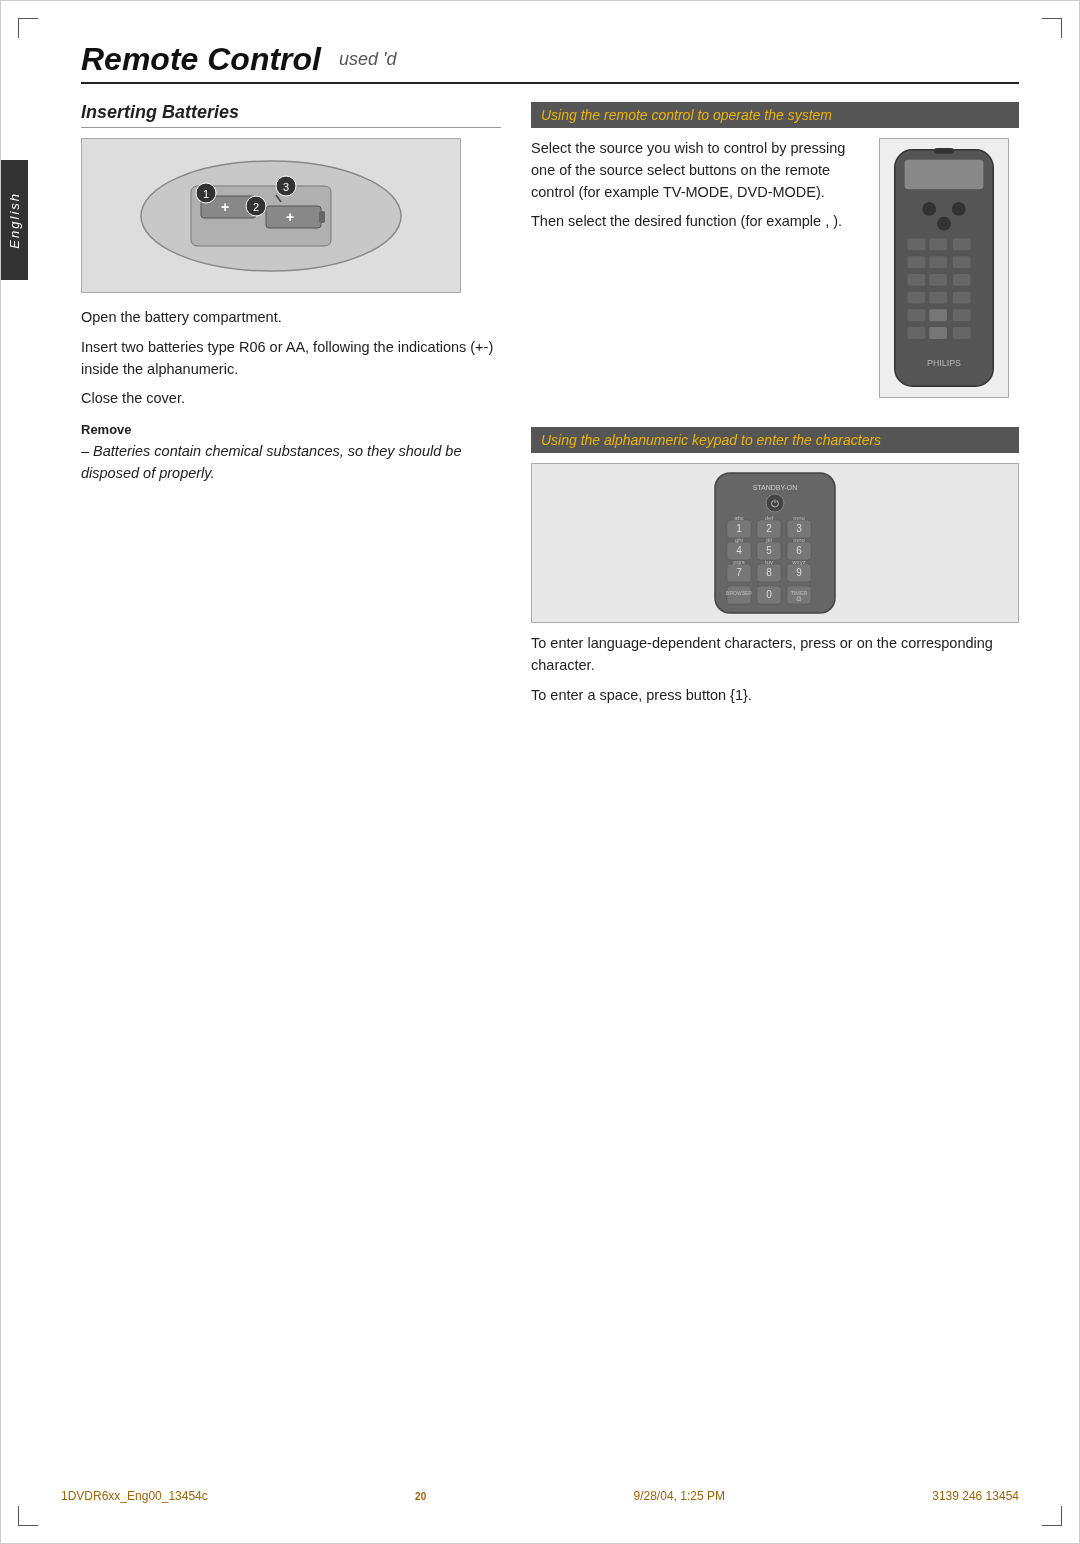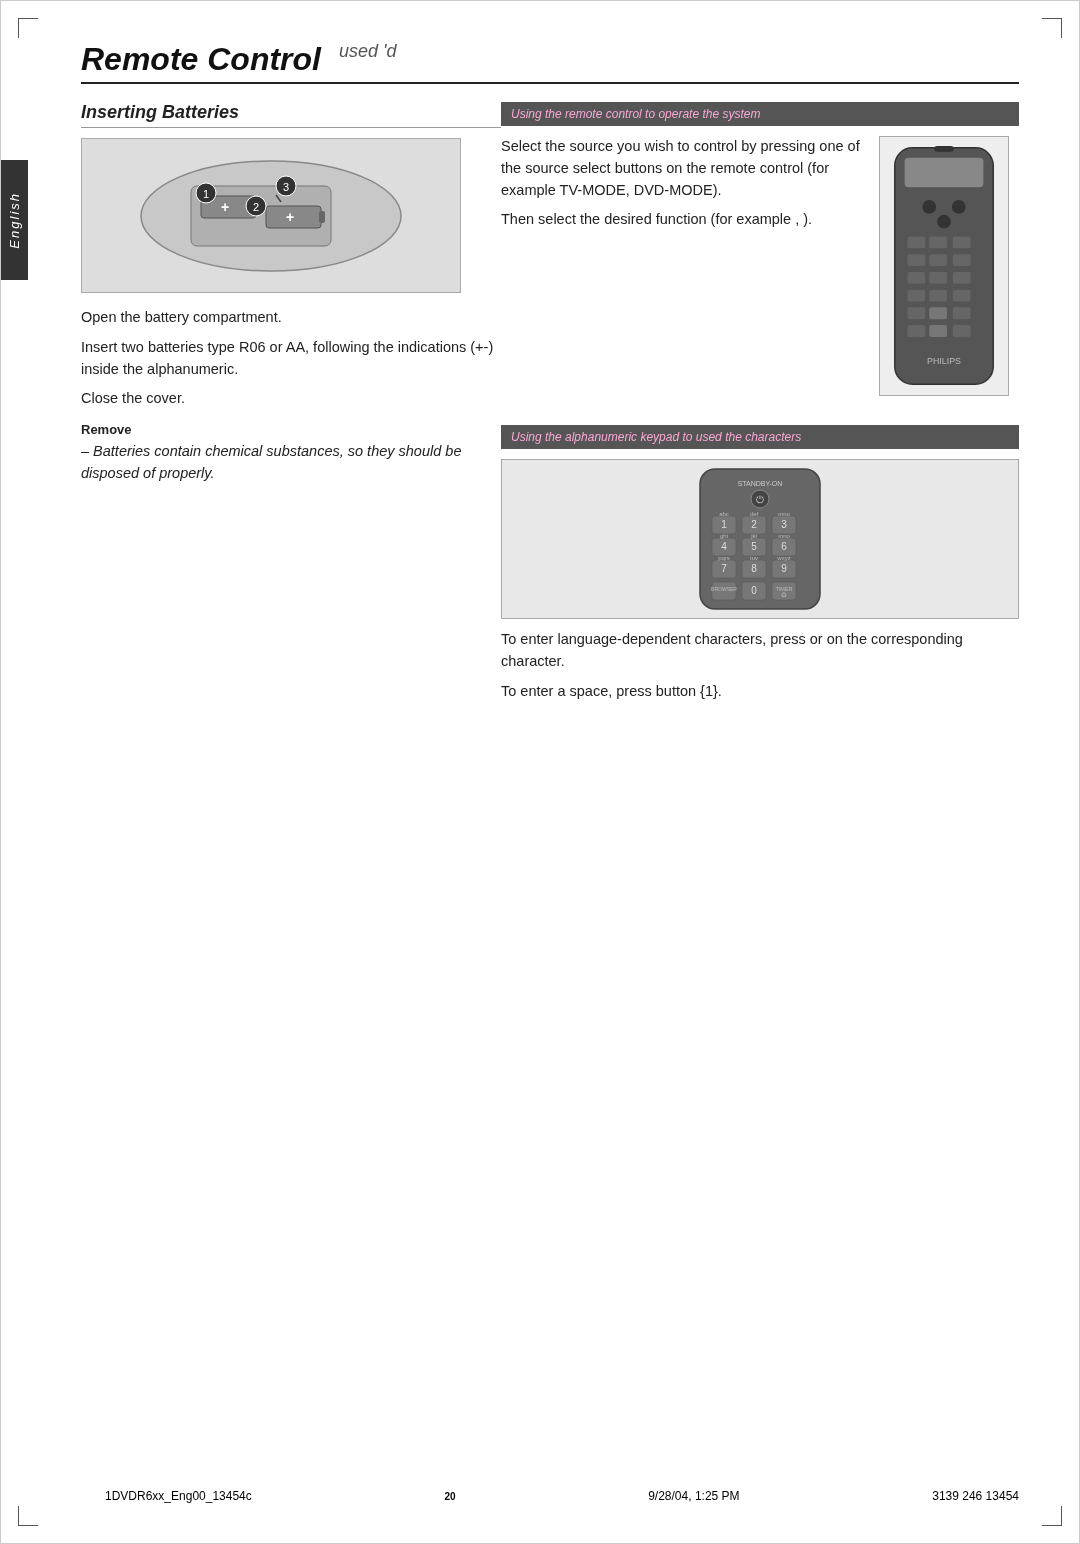--- a/index.html
+++ b/index.html
@@ -45,60 +45,61 @@
       font-size: 13px;
       writing-mode: vertical-rl;
       transform: rotate(180deg);
       font-style: italic;
       letter-spacing: 2px;
     }
 
     
     .title-area {
       display: flex;
-      align-items: flex-start;
+      align-items: center;
       gap: 18px;
       margin-bottom: 6px;
       border-bottom: 2px solid #222;
       padding-bottom: 4px;
     }
     .title-main {
       font-size: 32px;
       font-style: italic;
       font-weight: bold;
       color: #111;
     }
     .title-sub {
       font-size: 18px;
       color: #555;
       font-style: italic;
     }
 
     
     .two-col {
       display: flex;
+      gap: 30px;
       margin-top: 18px;
     }
 
     
     .left-col {
       width: 420px;
       flex-shrink: 0;
     }
 
     
     .right-col {
       flex: 1;
     }
 
     
     .section-header {
       background: #555;
-      color: #f9a8d4;
-      font-size: 12px;
+      color: #eab308;
+      font-size: 14px;
       font-style: italic;
       padding: 5px 10px;
       margin-bottom: 10px;
     }
 
     
     .section-title-inserting {
       font-size: 18px;
       font-style: italic;
       font-weight: bold;
@@ -176,22 +177,21 @@
     
     .footer {
       position: absolute;
       bottom: 40px;
       left: 60px;
       right: 60px;
       display: flex;
       justify-content: space-between;
       align-items: center;
       font-size: 12px;
-      color: #000000;
-      margin-left: 44px;
+      color: #a16207;
     }
 
     .footer-page {
       font-size: 10px;
       font-weight: bold;
     }
 
     .clearfix::after { content: ''; display: table; clear: both; }
   </style>
 </head>
@@ -299,21 +299,21 @@
 
             <rect x="55" y="8" width="20" height="6" rx="3" fill="#333"></rect>
           </svg>
         </div>
 
         <p>Select the source you wish to control by pressing one of the source select buttons on the remote control (for example TV-MODE, DVD-MODE).</p>
         <p>Then select the desired function (for example         ,        ).</p>
       </div>
 
       <div class="section-header" style="margin-top: 16px;">
-        <span>Using the alphanumeric keypad to used the characters</span>
+        <span>Using the alphanumeric keypad to enter the characters</span>
       </div>
 
       <div class="keypad-diagram">
         <svg width="200" height="150" viewBox="0 0 200 150" xmlns="http://www.w3.org/2000/svg">
 
           <rect x="40" y="5" width="120" height="140" rx="15" fill="#666" stroke="#444" stroke-width="1.5"></rect>
 
           <text x="100" y="22" font-size="7" fill="#ccc" text-anchor="middle" font-family="Arial">STANDBY-ON</text>
 
           <circle cx="100" cy="35" r="9" fill="#444" stroke="#888" stroke-width="1"></circle>

